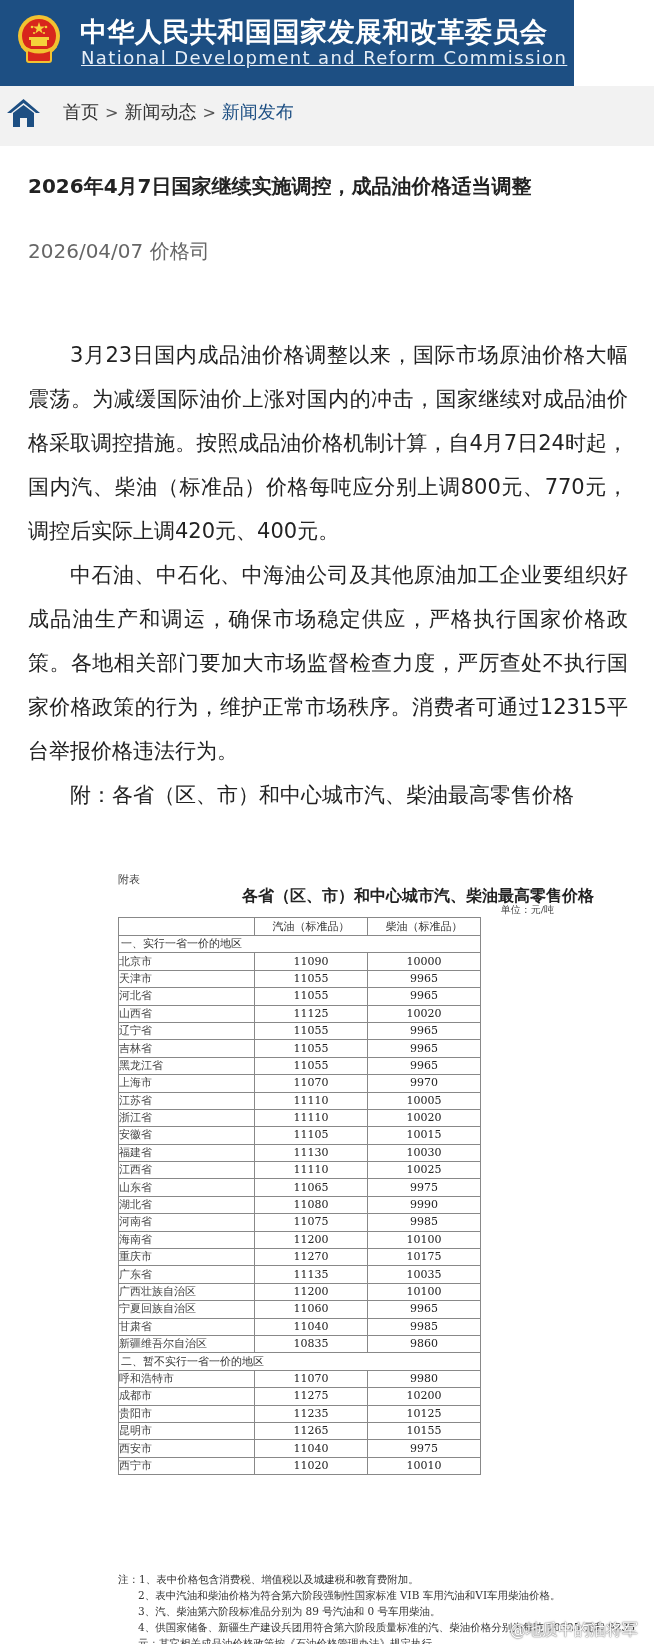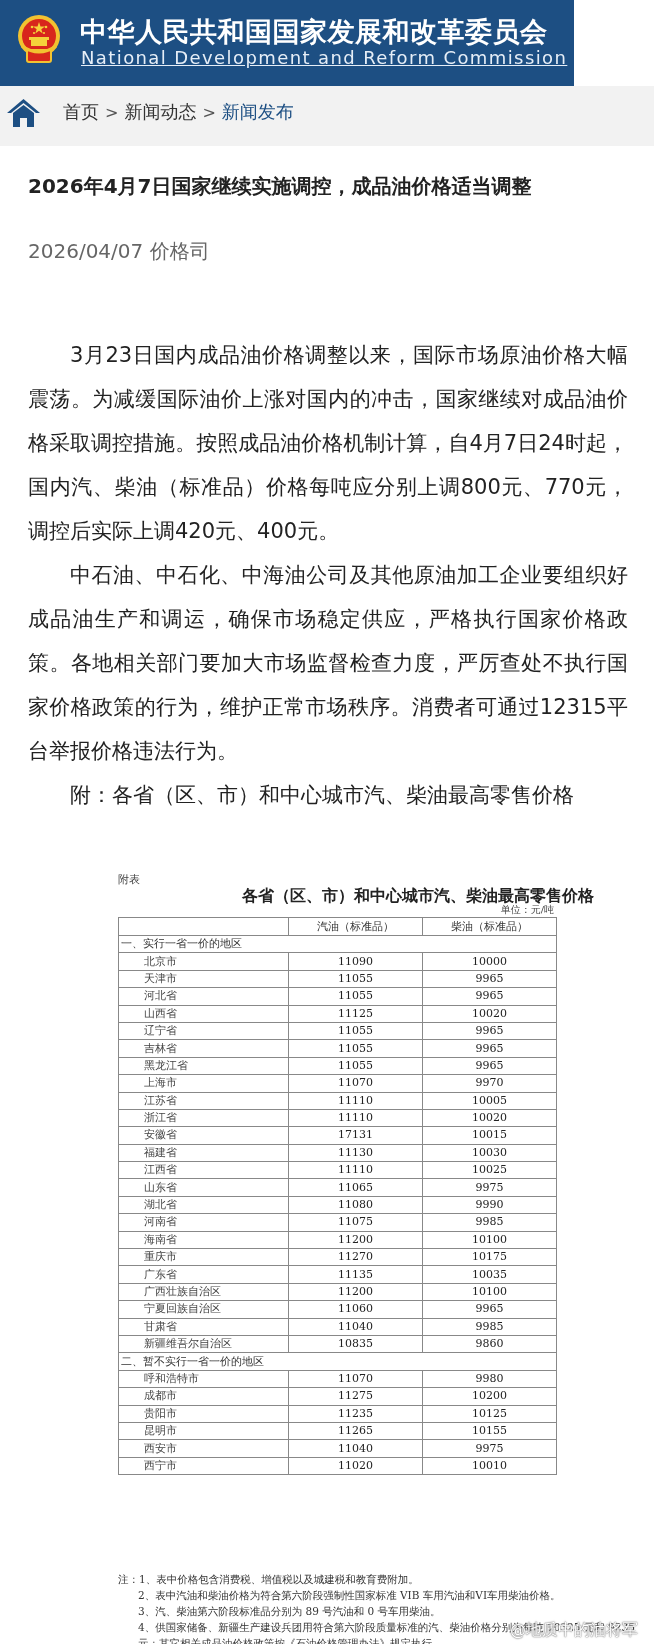--- a/index.html
+++ b/index.html
@@ -21,23 +21,23 @@
   .meta { position: absolute; left: 28px; top: 238px; font-size: 20px; color: #666; white-space: nowrap; }
 
   .body-text { position: absolute; left: 28px; top: 333px; width: 600px; font-size: 21px; line-height: 44px; color: #222; }
   .body-text p { text-indent: 2em; text-align: justify; }
 
   .doc-image { position: absolute; left: 100px; top: 862px; width: 554px; height: 782px; font-family: "DejaVu Serif", "Liberation Serif", serif; color: #333; }
   .att-label { position: absolute; left: 18px; top: 10px; font-size: 11px; color: #444; }
   .att-title { position: absolute; left: 0; top: 24px; width: 554px; text-align: right; font-size: 16px; font-weight: bold; font-family: "DejaVu Sans", sans-serif; color: #222; padding-right: 60px; }
   .unit { position: absolute; right: 100px; top: 41px; font-size: 10px; color: #444; }
 
-  table.prices { position: absolute; left: 18px; top: 55px; width: 439px; border-collapse: collapse; font-size: 11px; }
+  table.prices { position: absolute; left: 18px; top: 55px; width: 363px; border-collapse: collapse; font-size: 11px; }
   table.prices td { border: 1px solid #888; height: 17.4px; padding: 0; line-height: 16px; }
-  table.prices td.name { width: 170px; padding-left: 25px; color: #444; }
+  table.prices td.name { width: 170px; color: #444; }
   table.prices td.num { text-align: center; color: #222; width: 134px; }
   table.prices tr.head td { text-align: center; color: #333; height: 18px; }
   table.prices tr.section td { padding-left: 2px; border-left: 1px solid #888; }
   .notes { position: absolute; left: 18px; top: 666px; width: 530px; font-size: 10.5px; line-height: 16px; color: #333; margin-top: 43px; }
   .notes .n { padding-left: 20px; }
   .watermark { position: absolute; right: 16px; top: 758px; font-size: 16px; color: #fff; font-family: "DejaVu Sans", sans-serif; text-shadow: 0 0 2px #777, 0 0 1px #555; white-space: nowrap; }
 </style>
 </head>
 <body>
 
@@ -137,21 +137,21 @@
           <td class="num">11110</td>
           <td class="num">10005</td>
         </tr>
         <tr>
           <td class="name">浙江省</td>
           <td class="num">11110</td>
           <td class="num">10020</td>
         </tr>
         <tr>
           <td class="name">安徽省</td>
-          <td class="num">17131</td>
+          <td class="num">11105</td>
           <td class="num">10015</td>
         </tr>
         <tr>
           <td class="name">福建省</td>
           <td class="num">11130</td>
           <td class="num">10030</td>
         </tr>
         <tr>
           <td class="name">江西省</td>
           <td class="num">11110</td>

